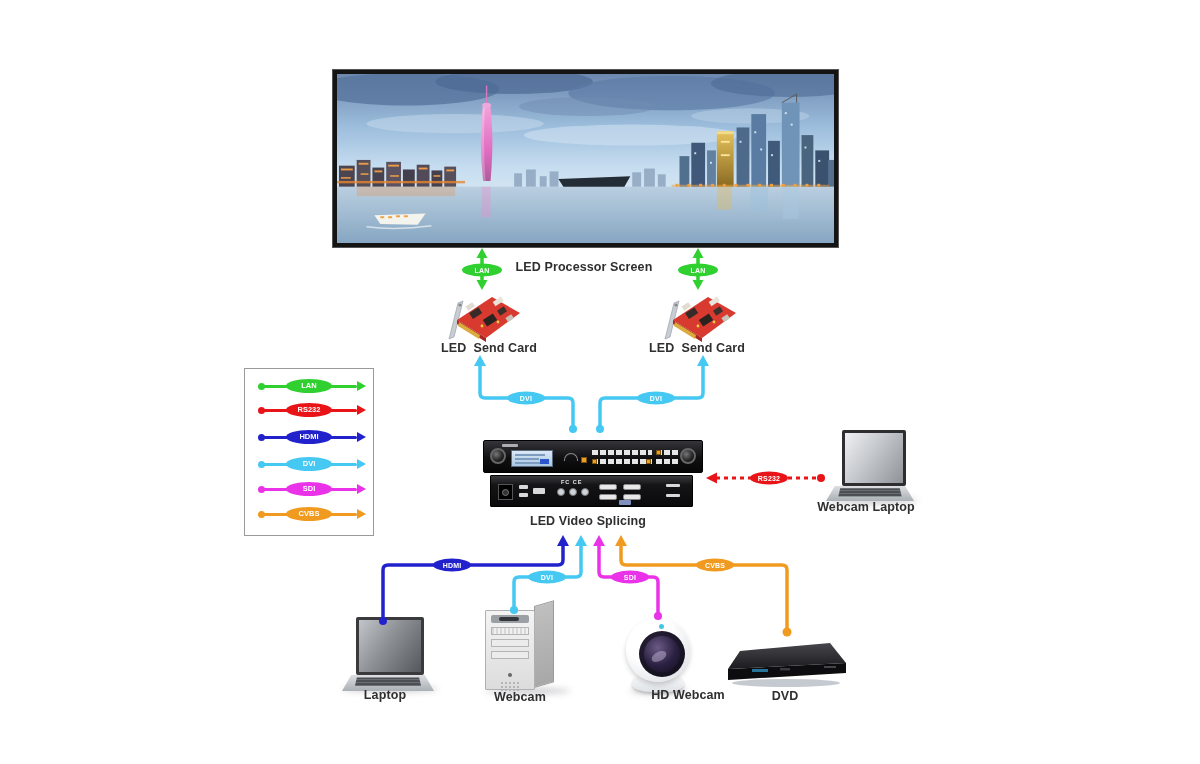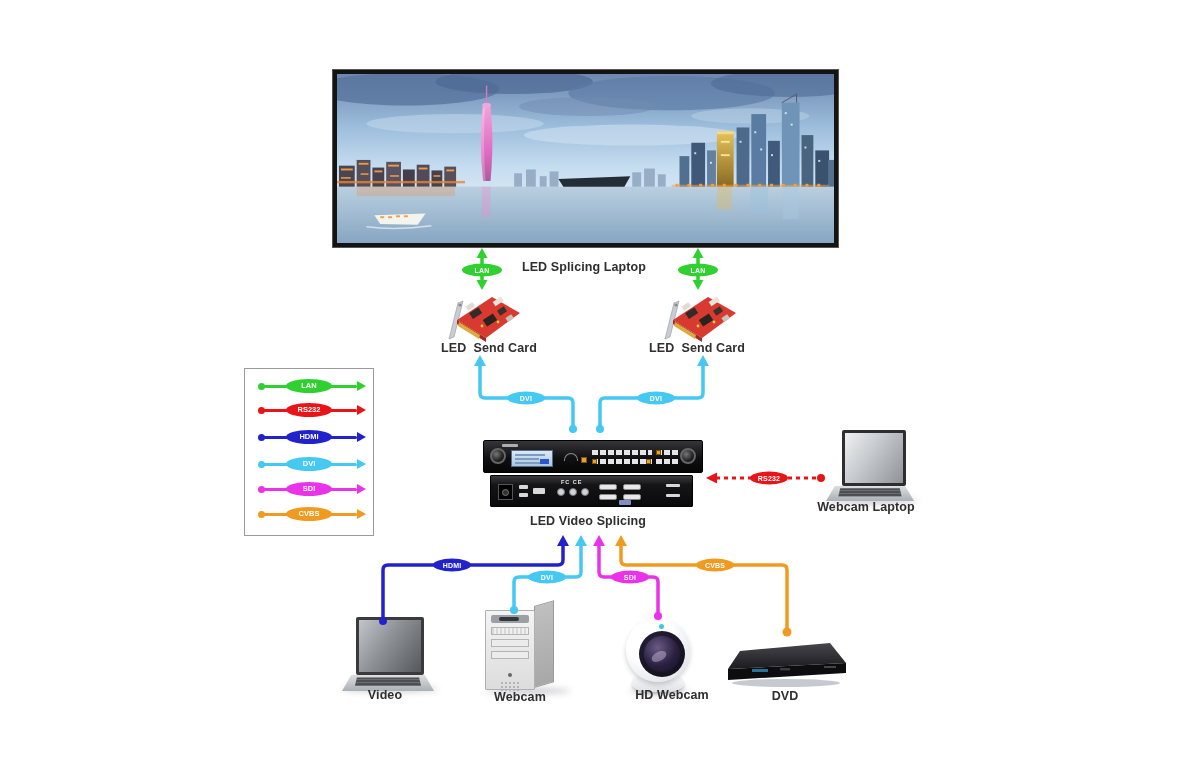--- a/index.html
+++ b/index.html
@@ -475,23 +475,23 @@
       </defs>
       <polygon points="14,10 104,2 120,22 2,28" fill="url(#dvdTop)"></polygon>
       <polygon points="2,28 120,22 120,32 2,39" fill="#0d0d0f"></polygon>
       <rect x="26" y="28" width="16" height="3" fill="#2a7faa" opacity=".9"></rect>
       <rect x="54" y="27" width="10" height="2.5" fill="#3a3a40"></rect>
       <rect x="98" y="25" width="12" height="2" fill="#44444a"></rect>
       <ellipse cx="60" cy="42" rx="54" ry="4" fill="#30405a" opacity=".28"></ellipse>
     </svg>
   </div>
 
-  <div class="lbl" style="left:584px;top:267px;z-index:5;">LED Splicing Laptop</div>
+  <div class="lbl" style="left:584px;top:267px;z-index:5;">LED Processor Screen</div>
   <div class="lbl" style="left:489px;top:348px;z-index:5;">LED  Send Card</div>
   <div class="lbl" style="left:697px;top:348px;z-index:5;">LED  Send Card</div>
   <div class="lbl" style="left:588px;top:521px;z-index:5;">LED Video Splicing</div>
   <div class="lbl" style="left:866px;top:507px;z-index:5;">Webcam Laptop</div>
-  <div class="lbl" style="left:385px;top:695px;z-index:5;">Video</div>
+  <div class="lbl" style="left:385px;top:695px;z-index:5;">Laptop</div>
   <div class="lbl" style="left:520px;top:697px;z-index:5;">Webcam</div>
-  <div class="lbl" style="left:672px;top:695px;z-index:5;">HD Webcam</div>
+  <div class="lbl" style="left:688px;top:695px;z-index:5;">HD Webcam</div>
   <div class="lbl" style="left:785px;top:696px;z-index:5;">DVD</div>
 
 </div>
 
 </body></html>

